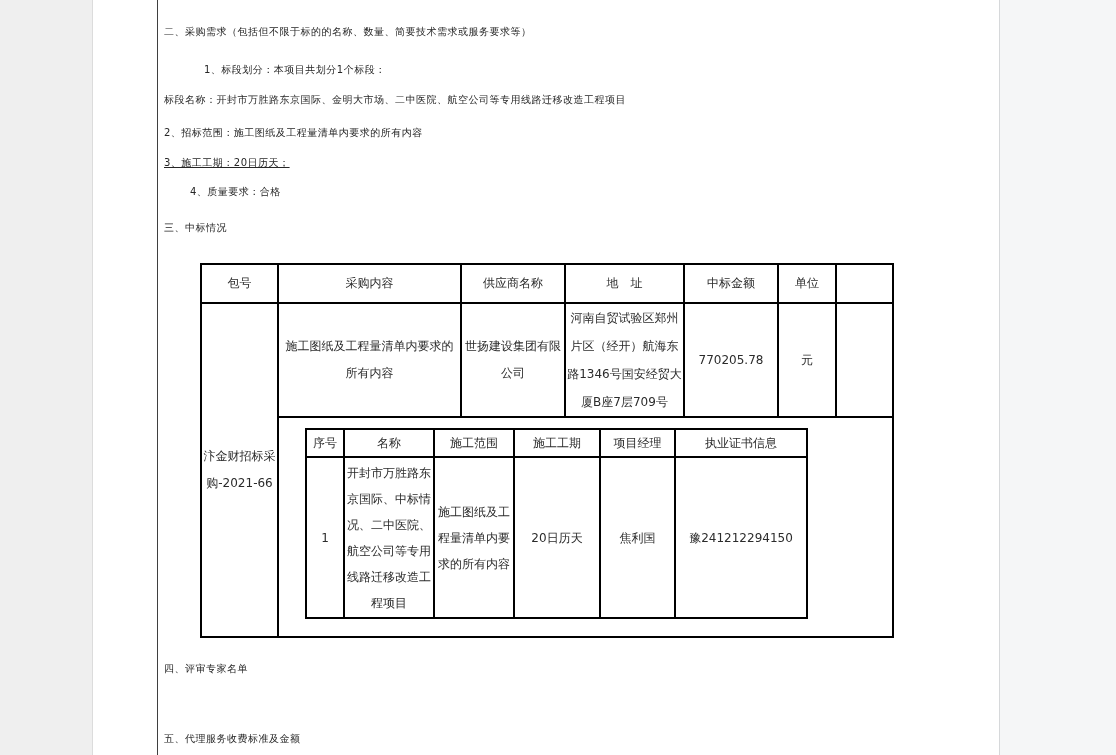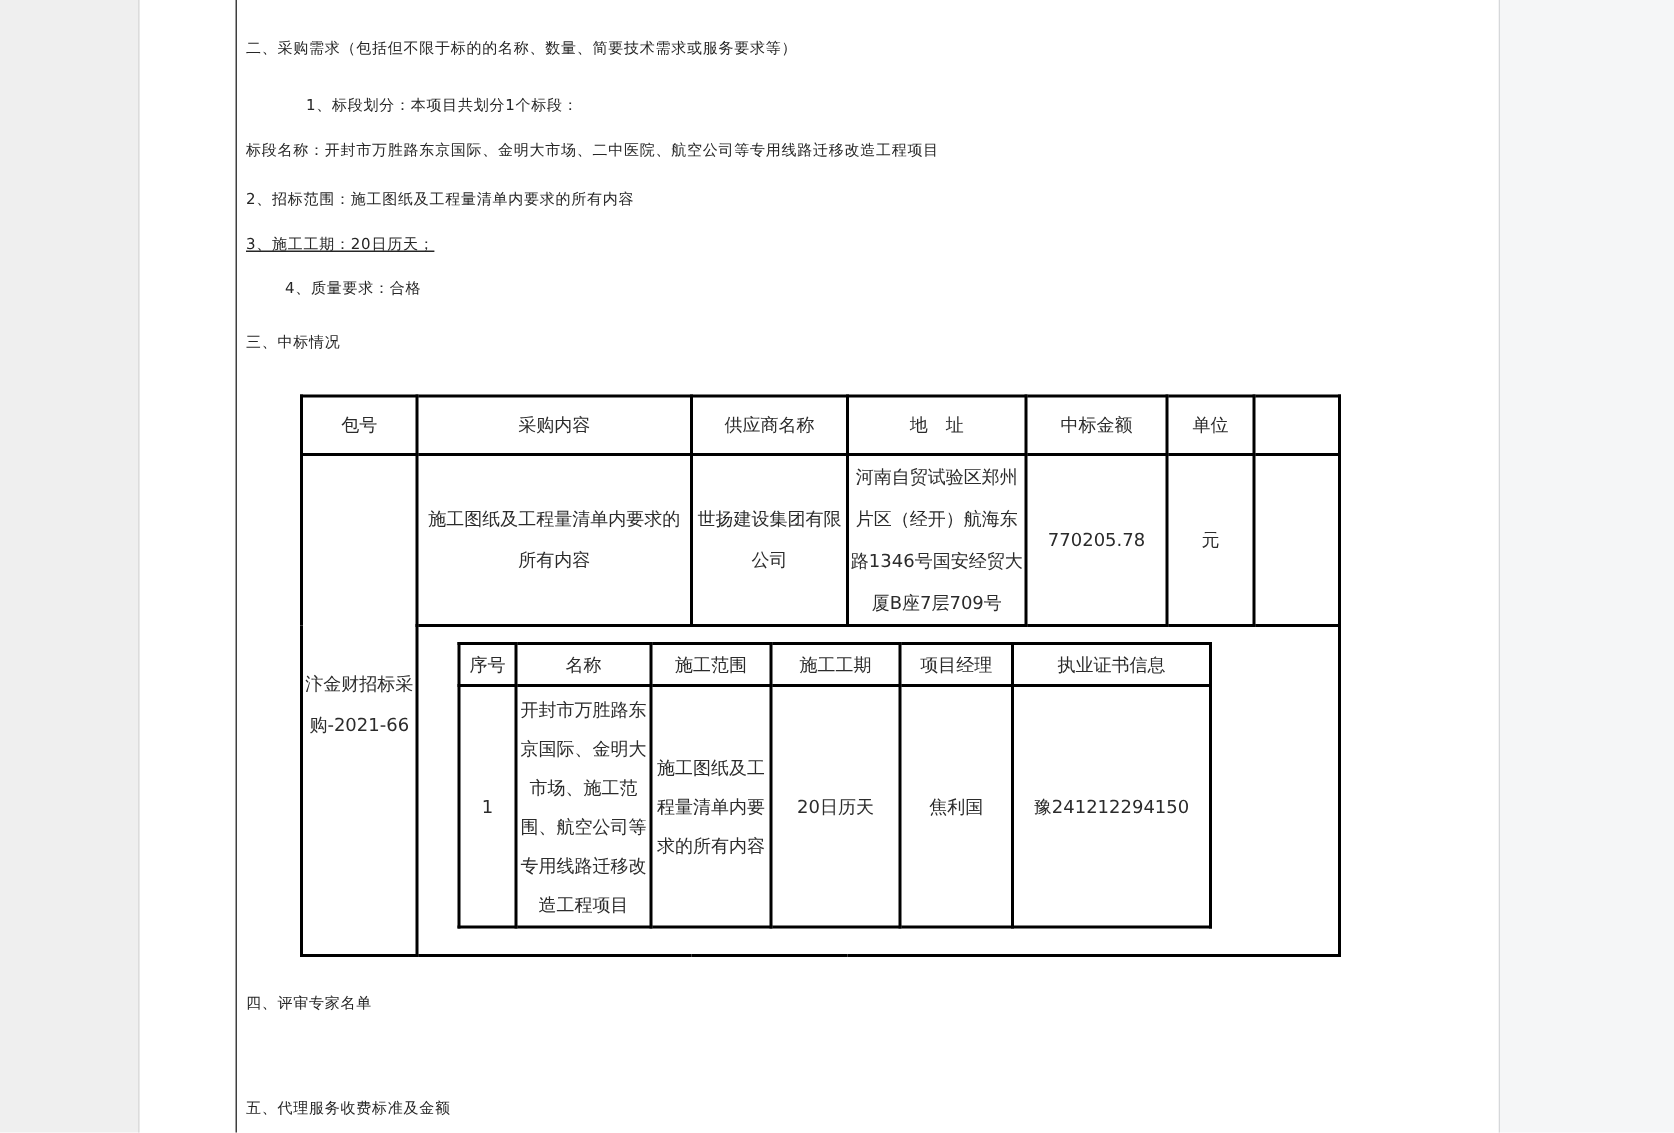--- a/index.html
+++ b/index.html
@@ -159,21 +159,21 @@
                 <tr class="hdr">
             <th>序号</th>
             <th>名称</th>
             <th>施工范围</th>
             <th>施工工期</th>
             <th>项目经理</th>
             <th>执业证书信息</th>
           </tr>
           <tr class="data">
             <td>1</td>
-            <td>开封市万胜路东京国际、金明大市场、施工范围、航空公司等专用线路迁移改造工程项目</td>
+            <td>开封市万胜路东京国际、中标情况、二中医院、航空公司等专用线路迁移改造工程项目</td>
             <td>施工图纸及工程量清单内要求的所有内容</td>
             <td>20日历天</td>
             <td>焦利国</td>
             <td>豫241212294150</td>
           </tr>
         </tbody>
             </table>
       </td>
     </tr>
   </tbody>

